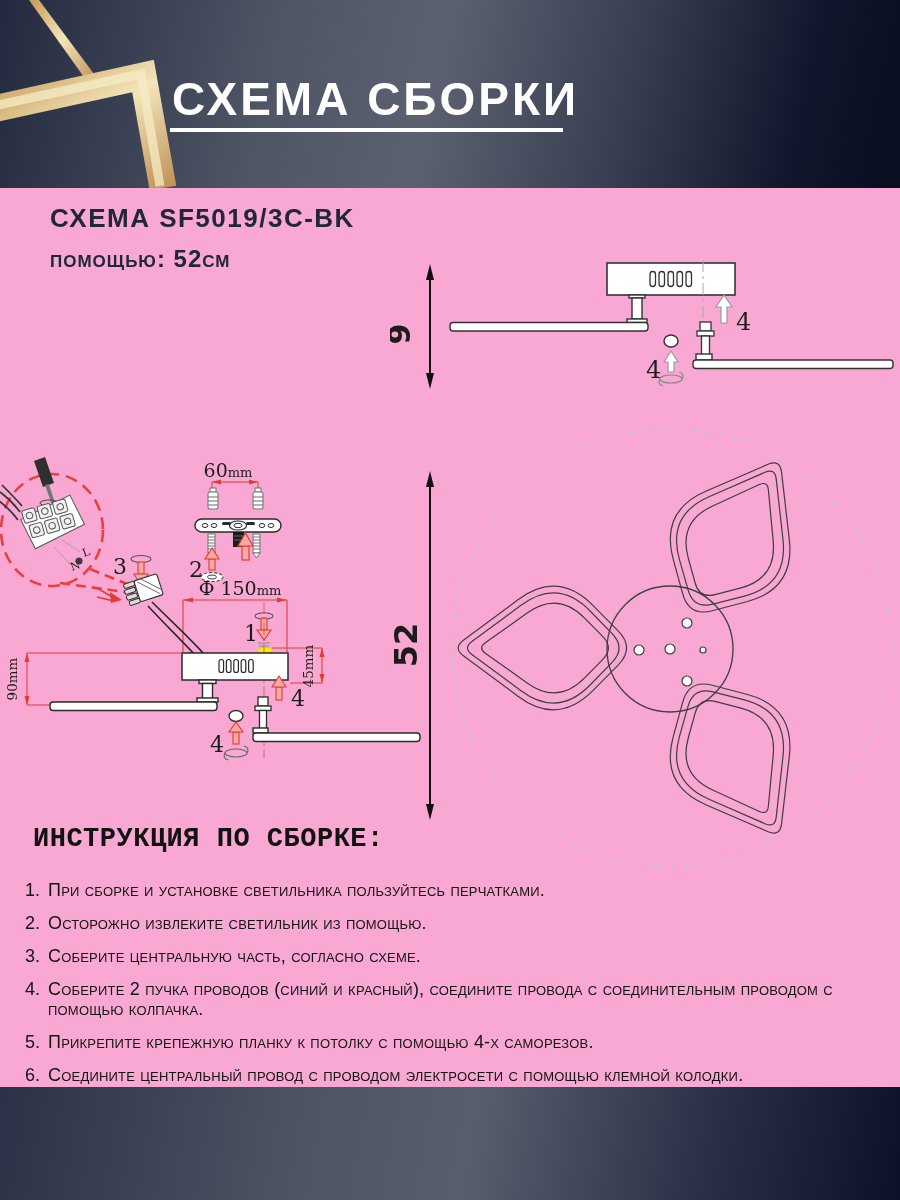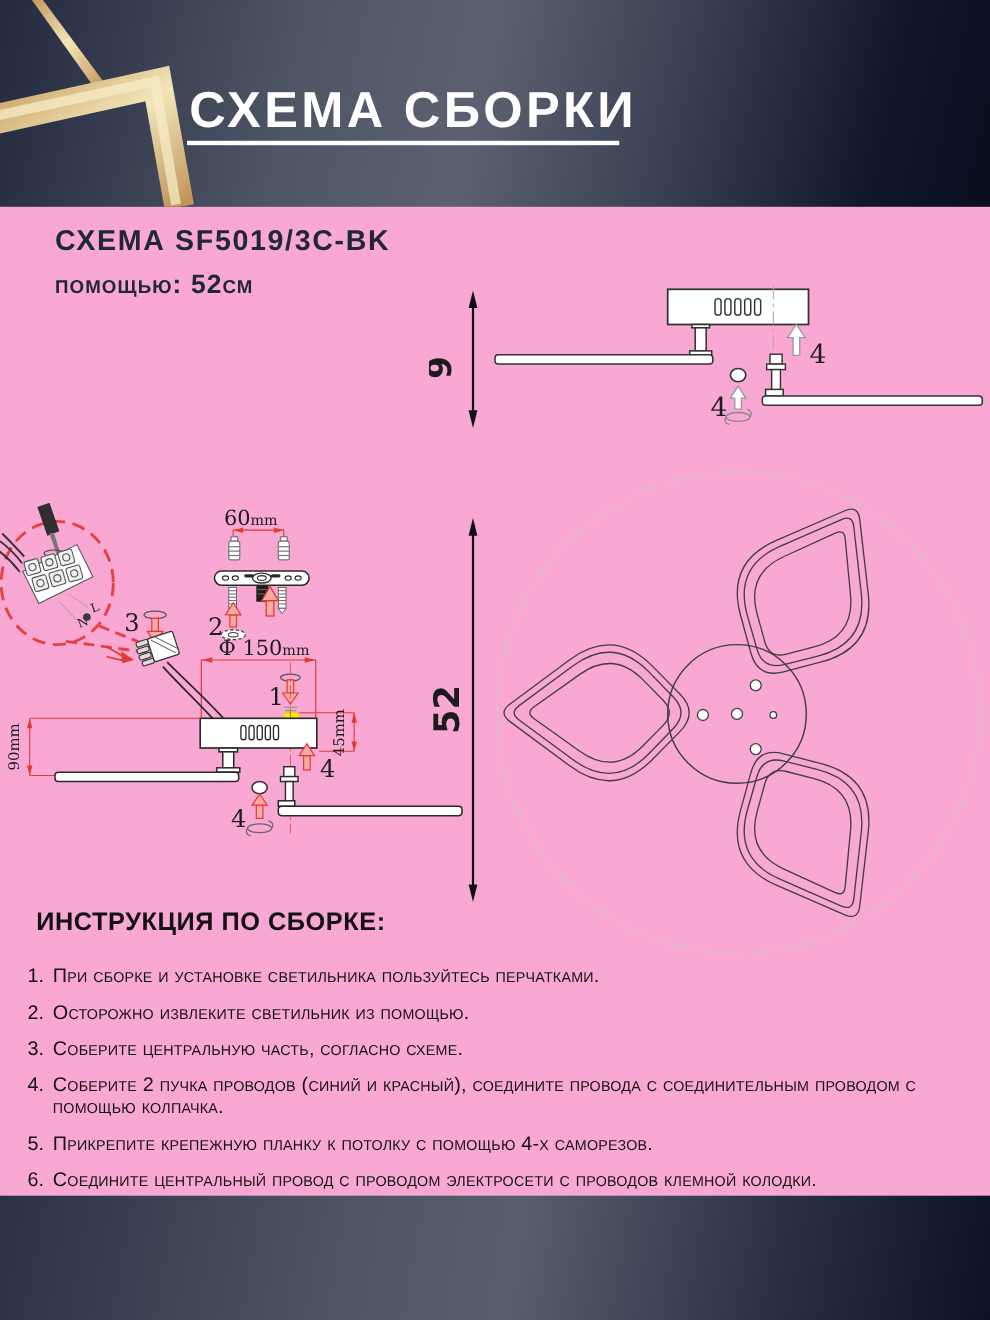--- a/index.html
+++ b/index.html
@@ -18,21 +18,21 @@
   
   #product{position:absolute;left:50px;top:203px;color:#20273a;}
   #product .model{font-size:26px;font-weight:700;letter-spacing:1.5px;}
   #product .spec{font-size:24px;font-weight:700;letter-spacing:1px;margin-top:11px;font-variant:small-caps;}
   
   .diag{position:absolute;}
   svg text{font-family:"DejaVu Serif",serif;fill:#1c1c1c;}
   .dimnum{font-family:"DejaVu Sans",sans-serif;font-weight:bold;}
   
   #instructions{position:absolute;left:25px;top:824px;width:862px;color:#121212;}
-  #instructions h2{font-size:23px;font-weight:700;letter-spacing:.5px;margin:0 0 26px 8px;}
+  #instructions h2{font-size:27px;font-weight:700;letter-spacing:.5px;margin:0 0 26px 8px;font-family:Liberation Mono, monospace;}
   .item{display:flex;font-size:18px;line-height:20px;margin-bottom:13px;}
   .item .num{flex:none;width:23px;}
   .item .text{flex:1;font-variant:small-caps;letter-spacing:.2px;}
 </style>
 </head>
 <body>
 
 <div id="page">
 
   <div id="header" class="band">
@@ -358,18 +358,18 @@
     <div class="item">
       <span class="num">4.</span>
       <span class="text">Соберите 2 пучка проводов (синий и красный), соедините провода с соединительным проводом с помощью колпачка.</span>
     </div>
     <div class="item">
       <span class="num">5.</span>
       <span class="text">Прикрепите крепежную планку к потолку с помощью 4-х саморезов.</span>
     </div>
     <div class="item">
       <span class="num">6.</span>
-      <span class="text">Соедините центральный провод с проводом электросети с проводов клемной колодки.</span>
+      <span class="text">Соедините центральный провод с проводом электросети с помощью клемной колодки.</span>
     </div>
   </div>
 
   <div id="footer" class="band"></div>
 </div>
 
 </body></html>

